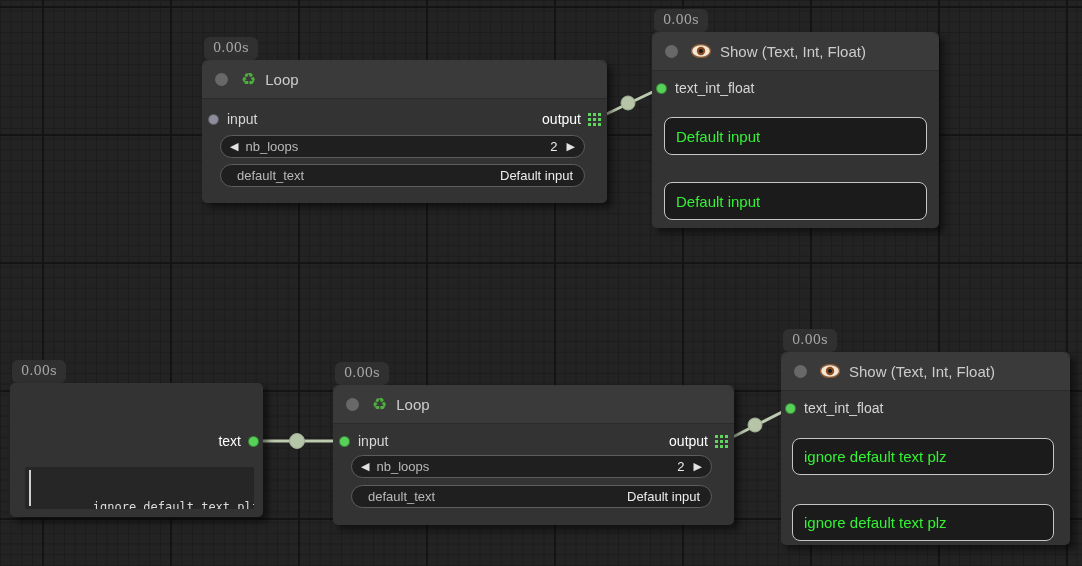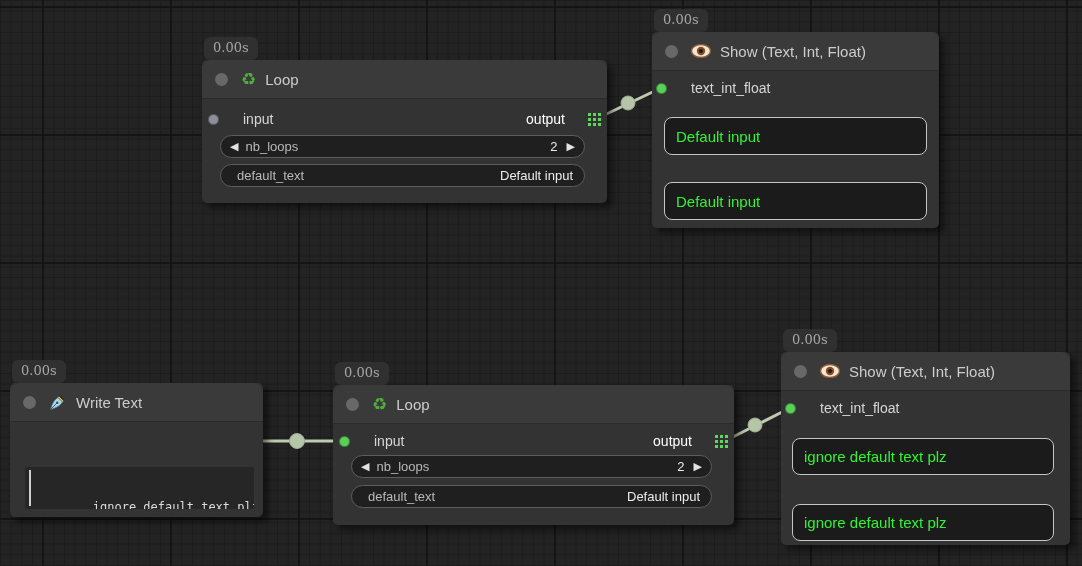--- a/index.html
+++ b/index.html
@@ -32,21 +32,21 @@
   .titlebar{
     height:39px;background:#3a3a3a;border-radius:9px 9px 0 0;
     display:flex;align-items:center;padding:0 10px;box-sizing:border-box;
     border-bottom:1px solid #2b2b2b;
   }
   .collapse-dot{width:13px;height:13px;border-radius:50%;background:#686868;margin:0 4px 0 3px;flex:none;}
   .title-icon{margin-left:9px;flex:none;display:flex;align-items:center;}
   .recycle-glyph{font-size:17px;color:#4fae3f;line-height:1;}
   .title-text{color:#cccccc;font-size:15px;margin-left:9px;white-space:nowrap;}
 
-  .slot-row{position:absolute;left:0;right:0;display:flex;align-items:center;color:#d6d6d6;font-size:14px;gap:16px;}
+  .slot-row{position:absolute;left:0;right:0;display:flex;align-items:center;color:#d6d6d6;font-size:14px;}
   .dot{width:11px;height:11px;border-radius:50%;flex:none;border:1px solid rgba(0,0,0,.35);box-sizing:border-box;}
   .dot.green{background:var(--slot-green,#58d158);}
   .dot.gray{background:var(--slot-gray,#8d8d9c);}
   .slot-label{margin-left:8px;}
   .spacer{flex:1;}
   .out-label{margin-right:7px;color:#ffffff;}
   .grid-icon{flex:none;margin-right:0;display:block;}
 
   .widget{
     position:absolute;height:23px;background:#1f1f1f;border:1px solid #5d5d5d;
@@ -151,32 +151,23 @@
       </div>
       <div class="valbox" style="top:150px;left:12px;width:263px;height:38px;">
         <span>Default input</span>
       </div>
     </div>
   </div>
 
   <div class="node" style="left:10px;top:383px;width:253px;height:134px;">
     <div class="badge">0.00s</div>
     <div class="card">
-      <div class="titlebar">
-        <span class="collapse-dot"></span>
-        <span class="title-icon">
-          <svg width="18" height="18" viewBox="0 0 24 24">
-            <path d="M15 3 L21 9 L18 12 L12 6 Z" fill="#2b2b2b"></path>
-            <path d="M13.5 4.5 L19.5 10.5 L17 13 L11 7 Z" fill="#f0c23c"></path>
-            <path d="M2 22 C4 14 7 9 12 6 L18 12 C15 17 10 20 2 22 Z" fill="#a9d8ea" stroke="#3c6b7d" stroke-width="1.2"></path>
-            <circle cx="11" cy="13" r="1.6" fill="#33535f"></circle>
-            <path d="M2 22 L11 13" stroke="#33535f" stroke-width="1.2"></path>
-          </svg>
-        </span>
-        <span class="title-text">Write Text</span>
+      <div class="slot-row" style="top:47px;height:22px;padding:0 4px;justify-content:flex-end;">
+        <span class="out-label">text</span>
+        <span class="dot green"></span>
       </div>
       <div class="textbox" style="top:84px;left:15px;width:229px;height:42px;">
         <span class="caret"></span>
         <span>ignore default text plz</span>
       </div>
     </div>
   </div>
 
   <div class="node" style="left:333px;top:385px;width:401px;height:140px;">
     <div class="badge">0.00s</div>

